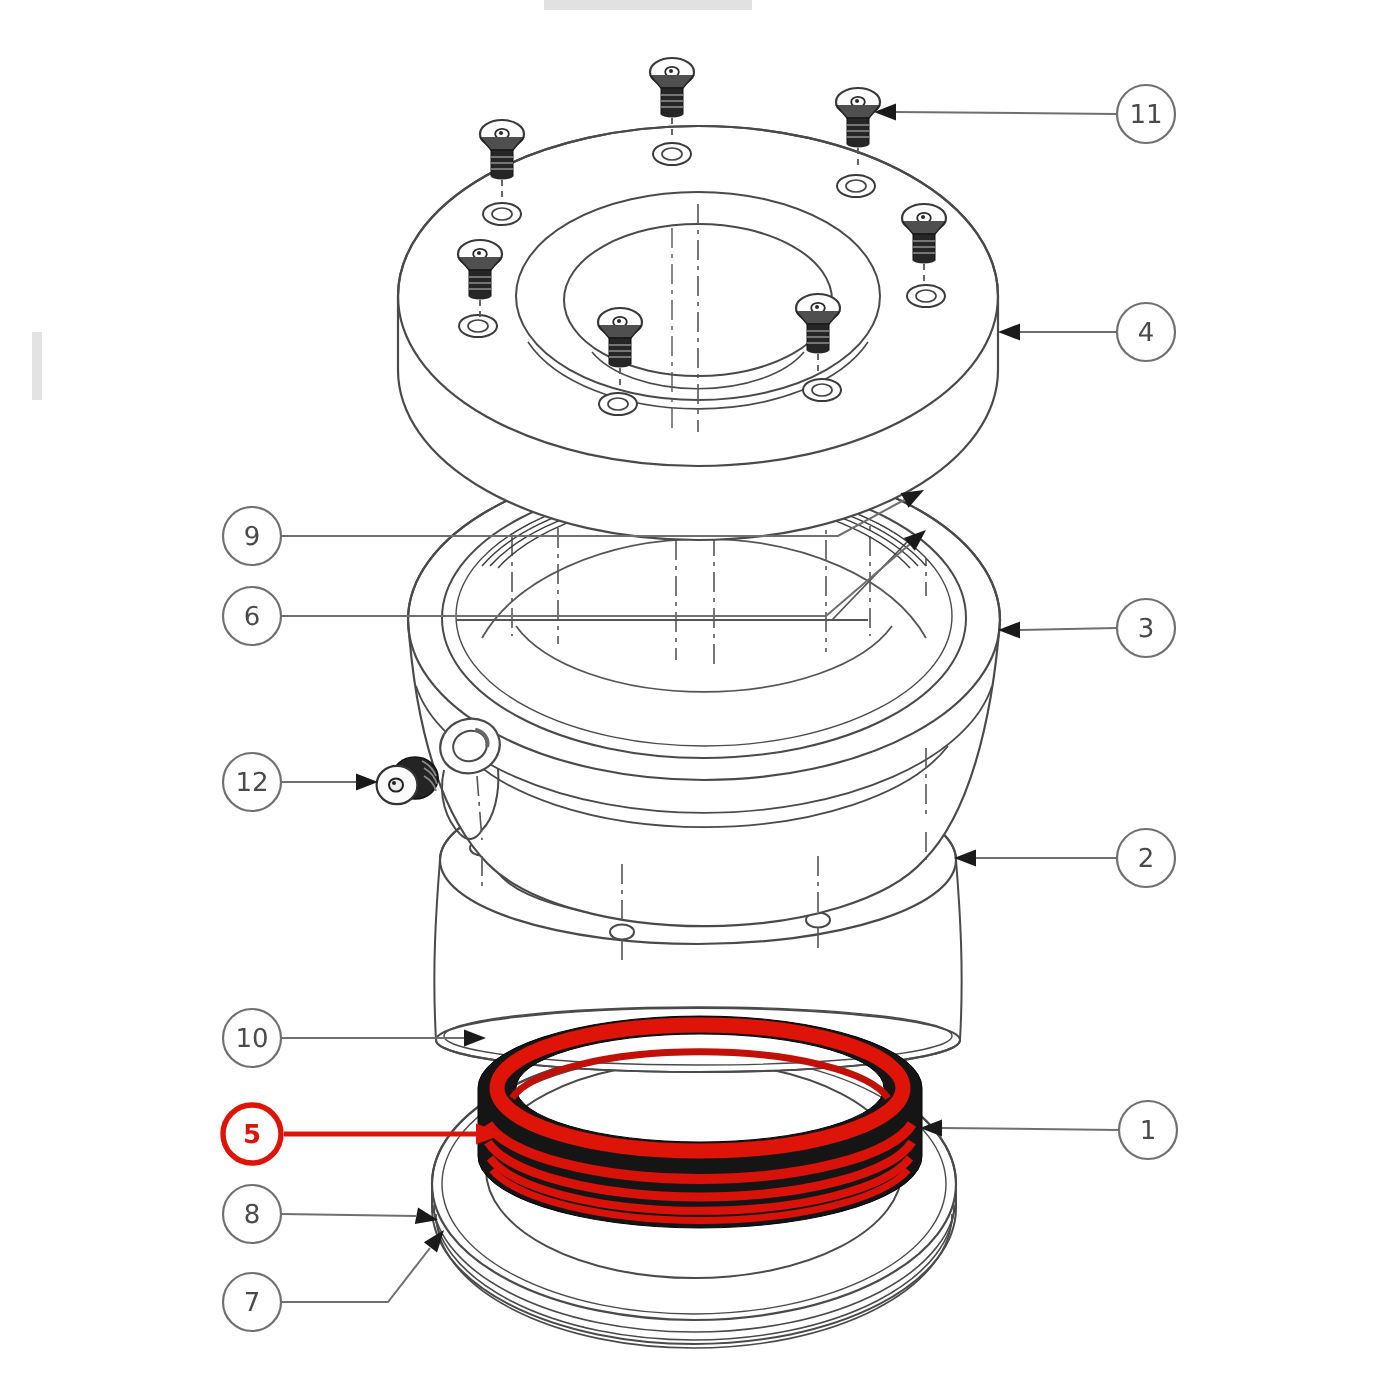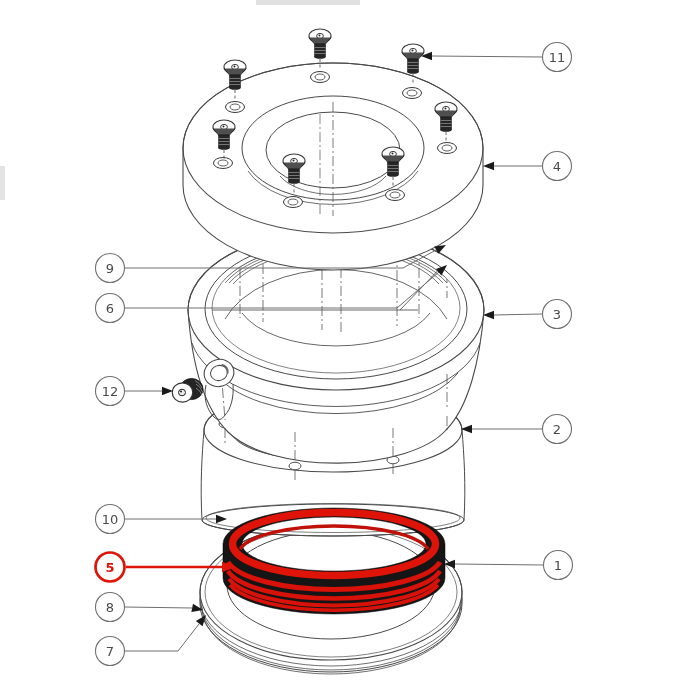--- a/index.html
+++ b/index.html
@@ -1,17 +1,17 @@
 <!DOCTYPE html>
 <html><head>
 <meta charset="utf-8">
 <style>
   html,body{margin:0;padding:0;background:#ffffff;}
   #stage{position:relative;width:612px;height:700px;background:#ffffff;overflow:hidden;
-         font-family:"DejaVu Sans",sans-serif;}
+         font-family:"DejaVu Sans",sans-serif;margin-left:16px;}
   svg text{font-family:"DejaVu Sans",sans-serif;}
 </style>
 </head>
 <body>
 
 <div id="stage">
 <svg id="drawing" width="700" height="700" viewBox="0 0 700 700">
 
   <defs>
     <g id="screw">

